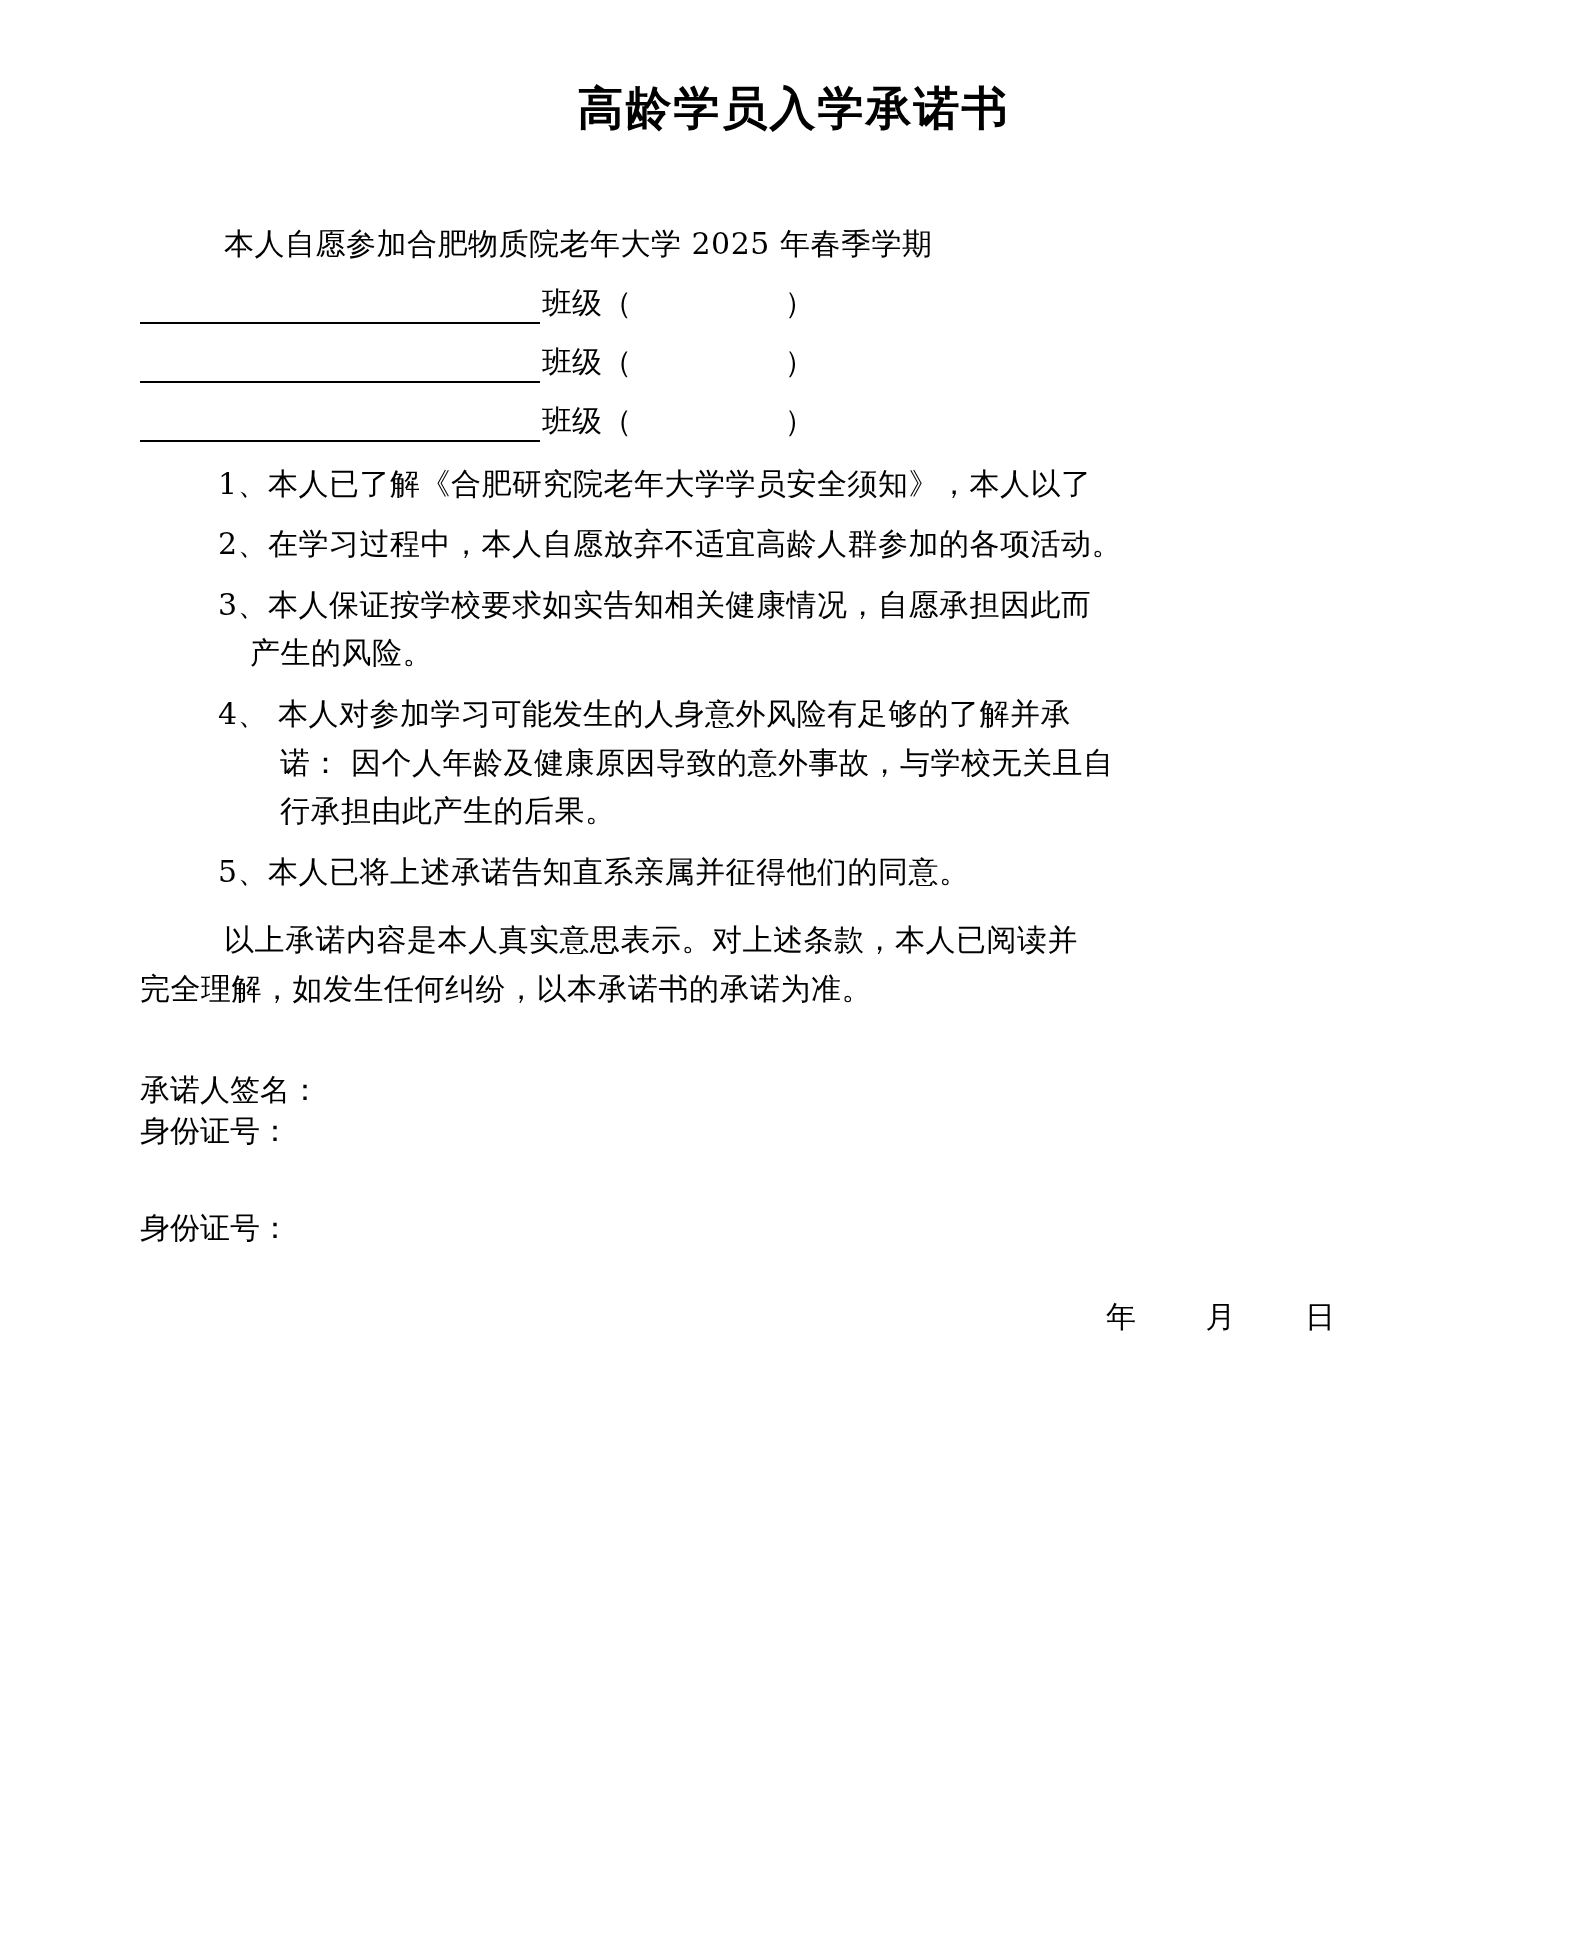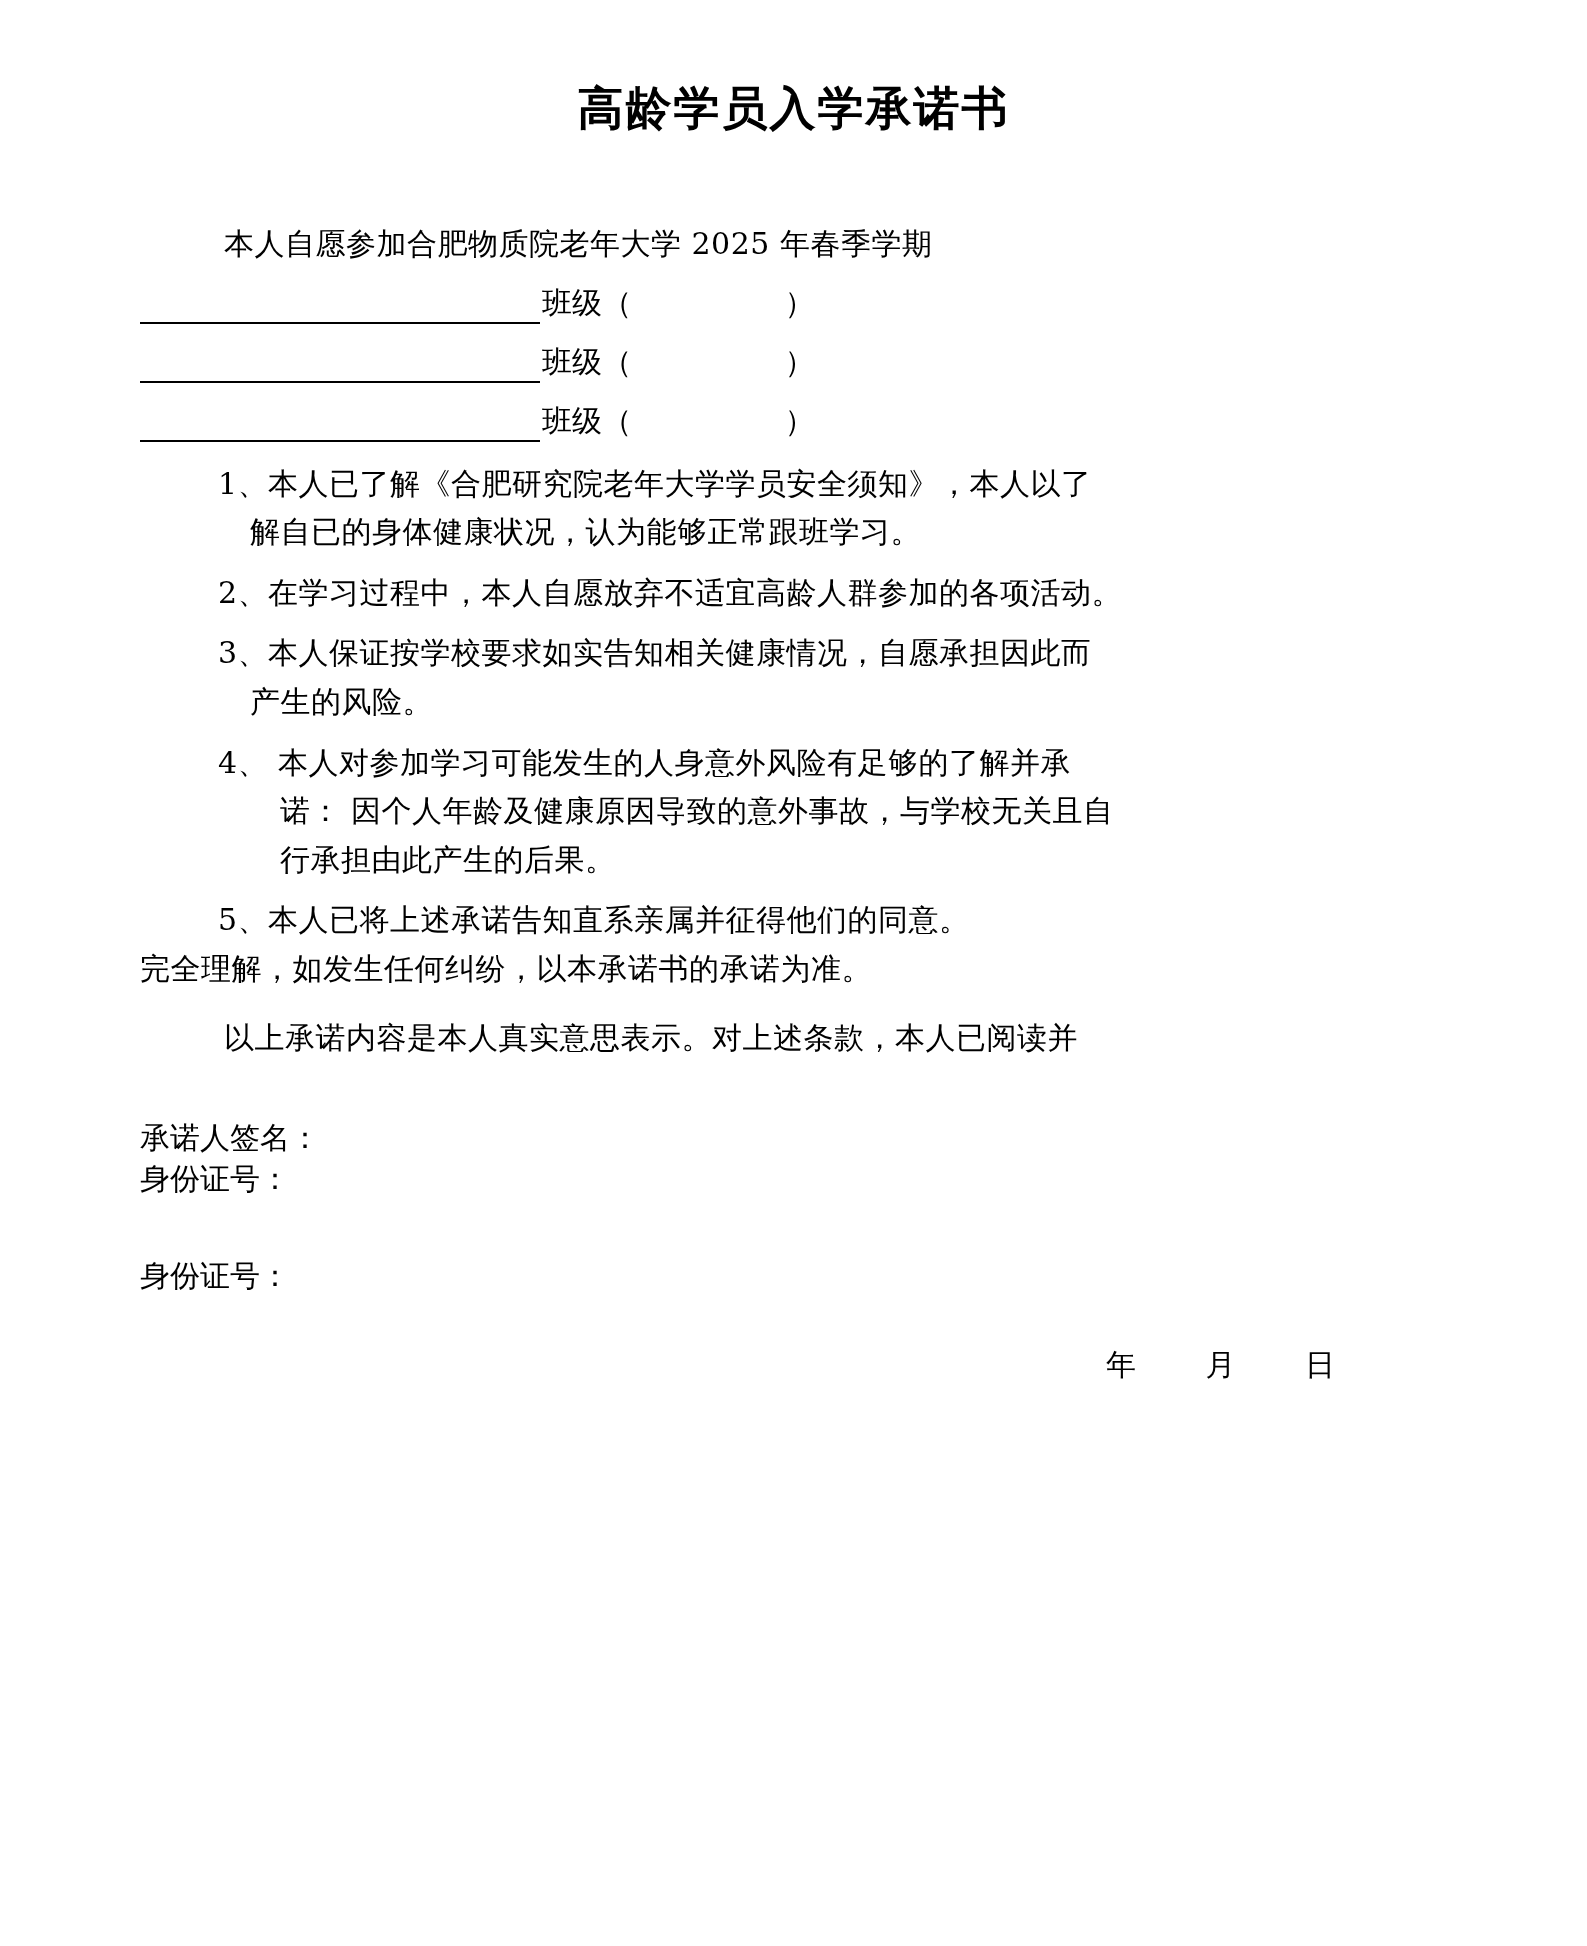--- a/index.html
+++ b/index.html
@@ -125,35 +125,34 @@
       <span class="class-label">班级（                ）</span>
     </div>
     <div class="class-row">
       <span class="blank-line"></span>
       <span class="class-label">班级（                ）</span>
     </div>
   </div>
 
 
   <div class="body-text item">1、本人已了解《合肥研究院老年大学学员安全须知》，本人以了</div>
-  <div class="body-text item-cont">解自已的身体健康状况，认为能够正常跟班学习。</div>
 
   <div class="body-text item">2、在学习过程中，本人自愿放弃不适宜高龄人群参加的各项活动。</div>
 
   <div class="body-text item">3、本人保证按学校要求如实告知相关健康情况，自愿承担因此而</div>
   <div class="body-text item-cont">产生的风险。</div>
 
   <div class="body-text item">4、 本人对参加学习可能发生的人身意外风险有足够的了解并承</div>
   <div class="body-text item-cont2">诺： 因个人年龄及健康原因导致的意外事故，与学校无关且自</div>
   <div class="body-text item-cont2">行承担由此产生的后果。</div>
 
   <div class="body-text item">5、本人已将上述承诺告知直系亲属并征得他们的同意。</div>
 
+  <div class="body-text para">以上承诺内容是本人真实意思表示。对上述条款，本人已阅读并</div>
   <div class="body-text no-indent">完全理解，如发生任何纠纷，以本承诺书的承诺为准。</div>
-  <div class="body-text para">以上承诺内容是本人真实意思表示。对上述条款，本人已阅读并</div>
 
   <div class="sig-row">
     <div class="sig-left">承诺人签名：</div>
     <div class="sig-right">身份证号：</div>
   </div>
 
   <div class="sig-row">
     <div class="sig-right">身份证号：</div>
   </div>
 

